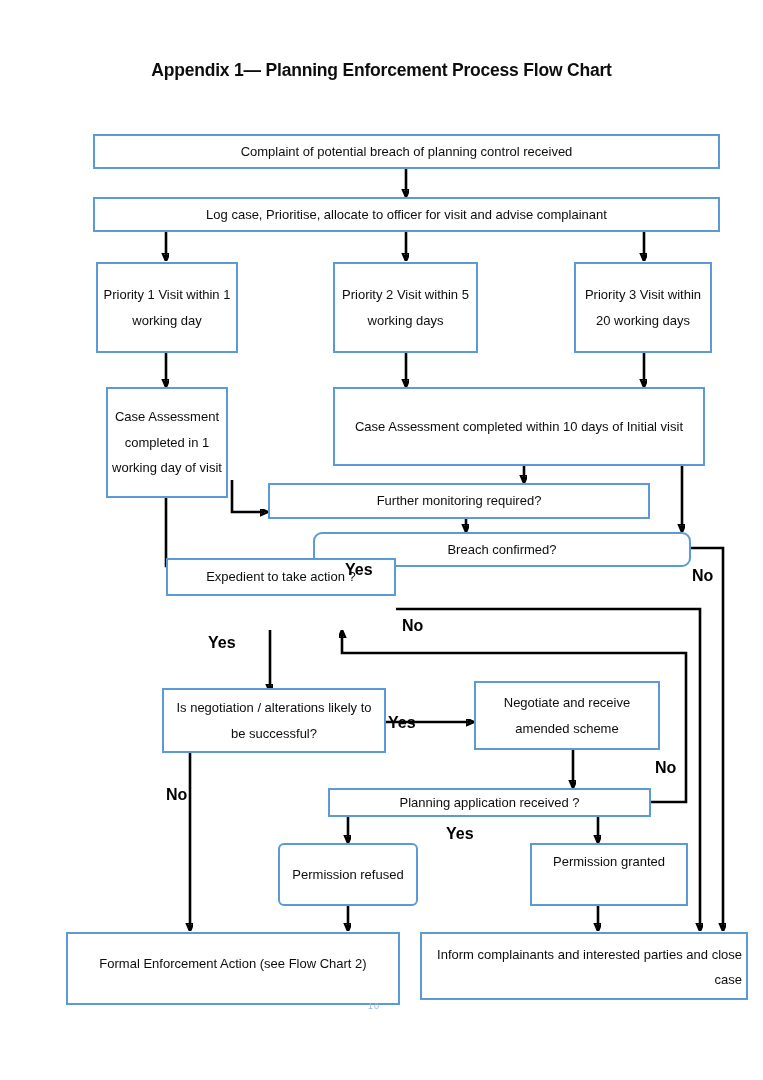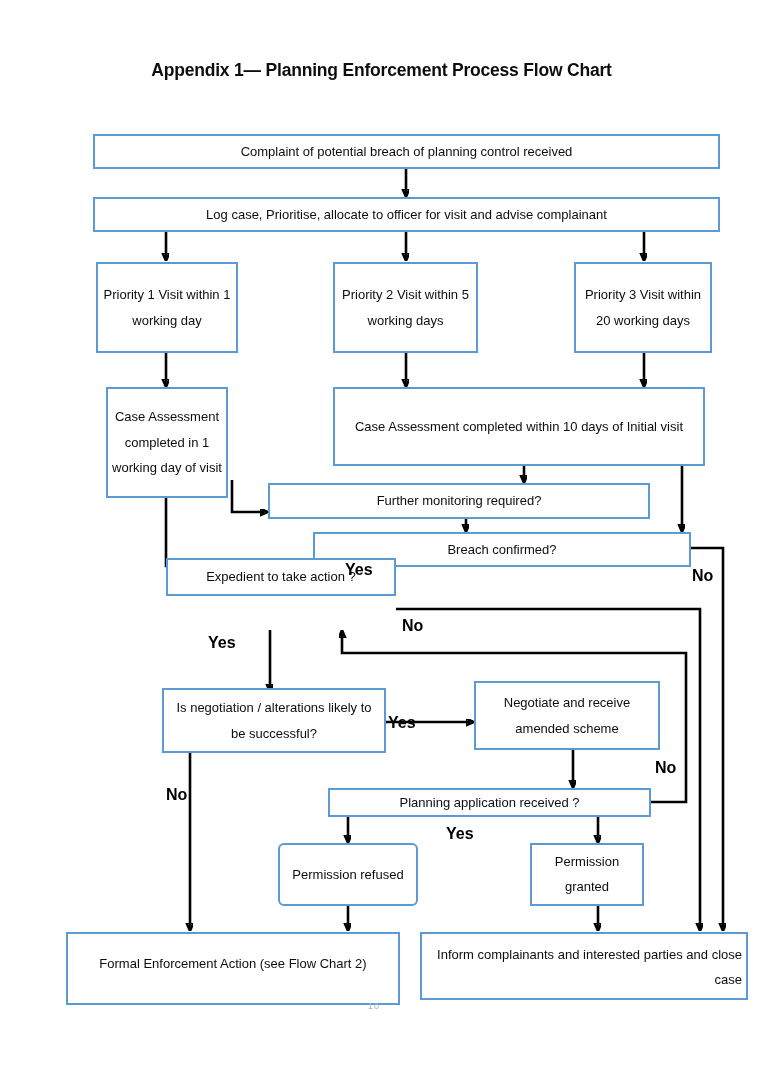--- a/index.html
+++ b/index.html
@@ -125,21 +125,21 @@
   </div>
 
   <div class="node" style="left:333px;top:387px;width:372px;height:79px;">
     <span class="txt">Case Assessment completed within 10 days  of Initial visit</span>
   </div>
 
   <div class="node" style="left:268px;top:483px;width:382px;height:36px;">
     <span class="txt">Further monitoring required?</span>
   </div>
 
-  <div class="node" style="left:313px;top:532px;width:378px;height:35px;">
+  <div class="node" style="left:313px;top:532px;width:378px;height:35px;border-radius:9px;">
     <span class="txt">Breach confirmed?</span>
   </div>
 
   <div class="node" style="left:166px;top:558px;width:230px;height:38px;justify-content:center;">
     <span class="txt">Expedient to take action ?</span>
   </div>
 
   <div class="node" style="left:162px;top:688px;width:224px;height:65px;">
     <span class="txt">Is negotiation / alterations likely to be successful?</span>
   </div>
@@ -149,21 +149,21 @@
   </div>
 
   <div class="node" style="left:328px;top:788px;width:323px;height:29px;">
     <span class="txt">Planning application received ?</span>
   </div>
 
   <div class="node" style="left:278px;top:843px;width:140px;height:63px;border-radius:6px;">
     <span class="txt">Permission refused</span>
   </div>
 
-  <div class="node topalign" style="left:530px;top:843px;width:114px;height:63px;">
+  <div class="node topalign" style="left:530px;top:843px;width:158px;height:63px;">
     <span class="txt">Permission granted</span>
   </div>
 
   <div class="node topalign" style="left:66px;top:932px;width:334px;height:73px;padding-top:17px;">
     <span class="txt">Formal Enforcement Action (see Flow Chart 2)</span>
   </div>
 
   <div class="node topalign" style="left:420px;top:932px;width:328px;height:68px;padding-top:8px;text-align:right;">
     <span class="txt">Inform complainants and interested parties and close case</span>
   </div>

